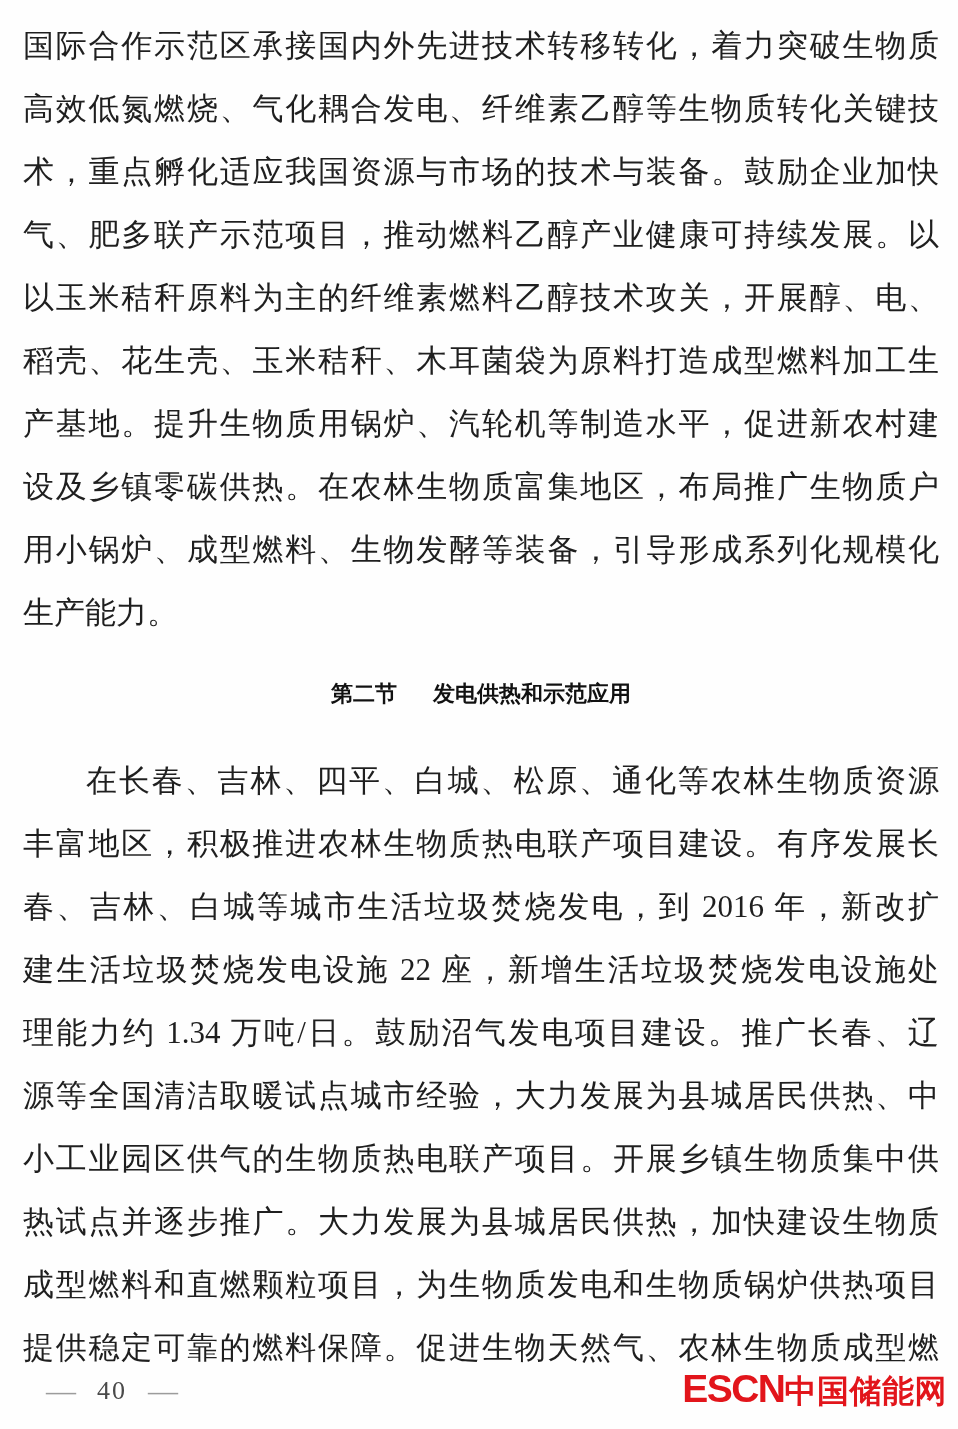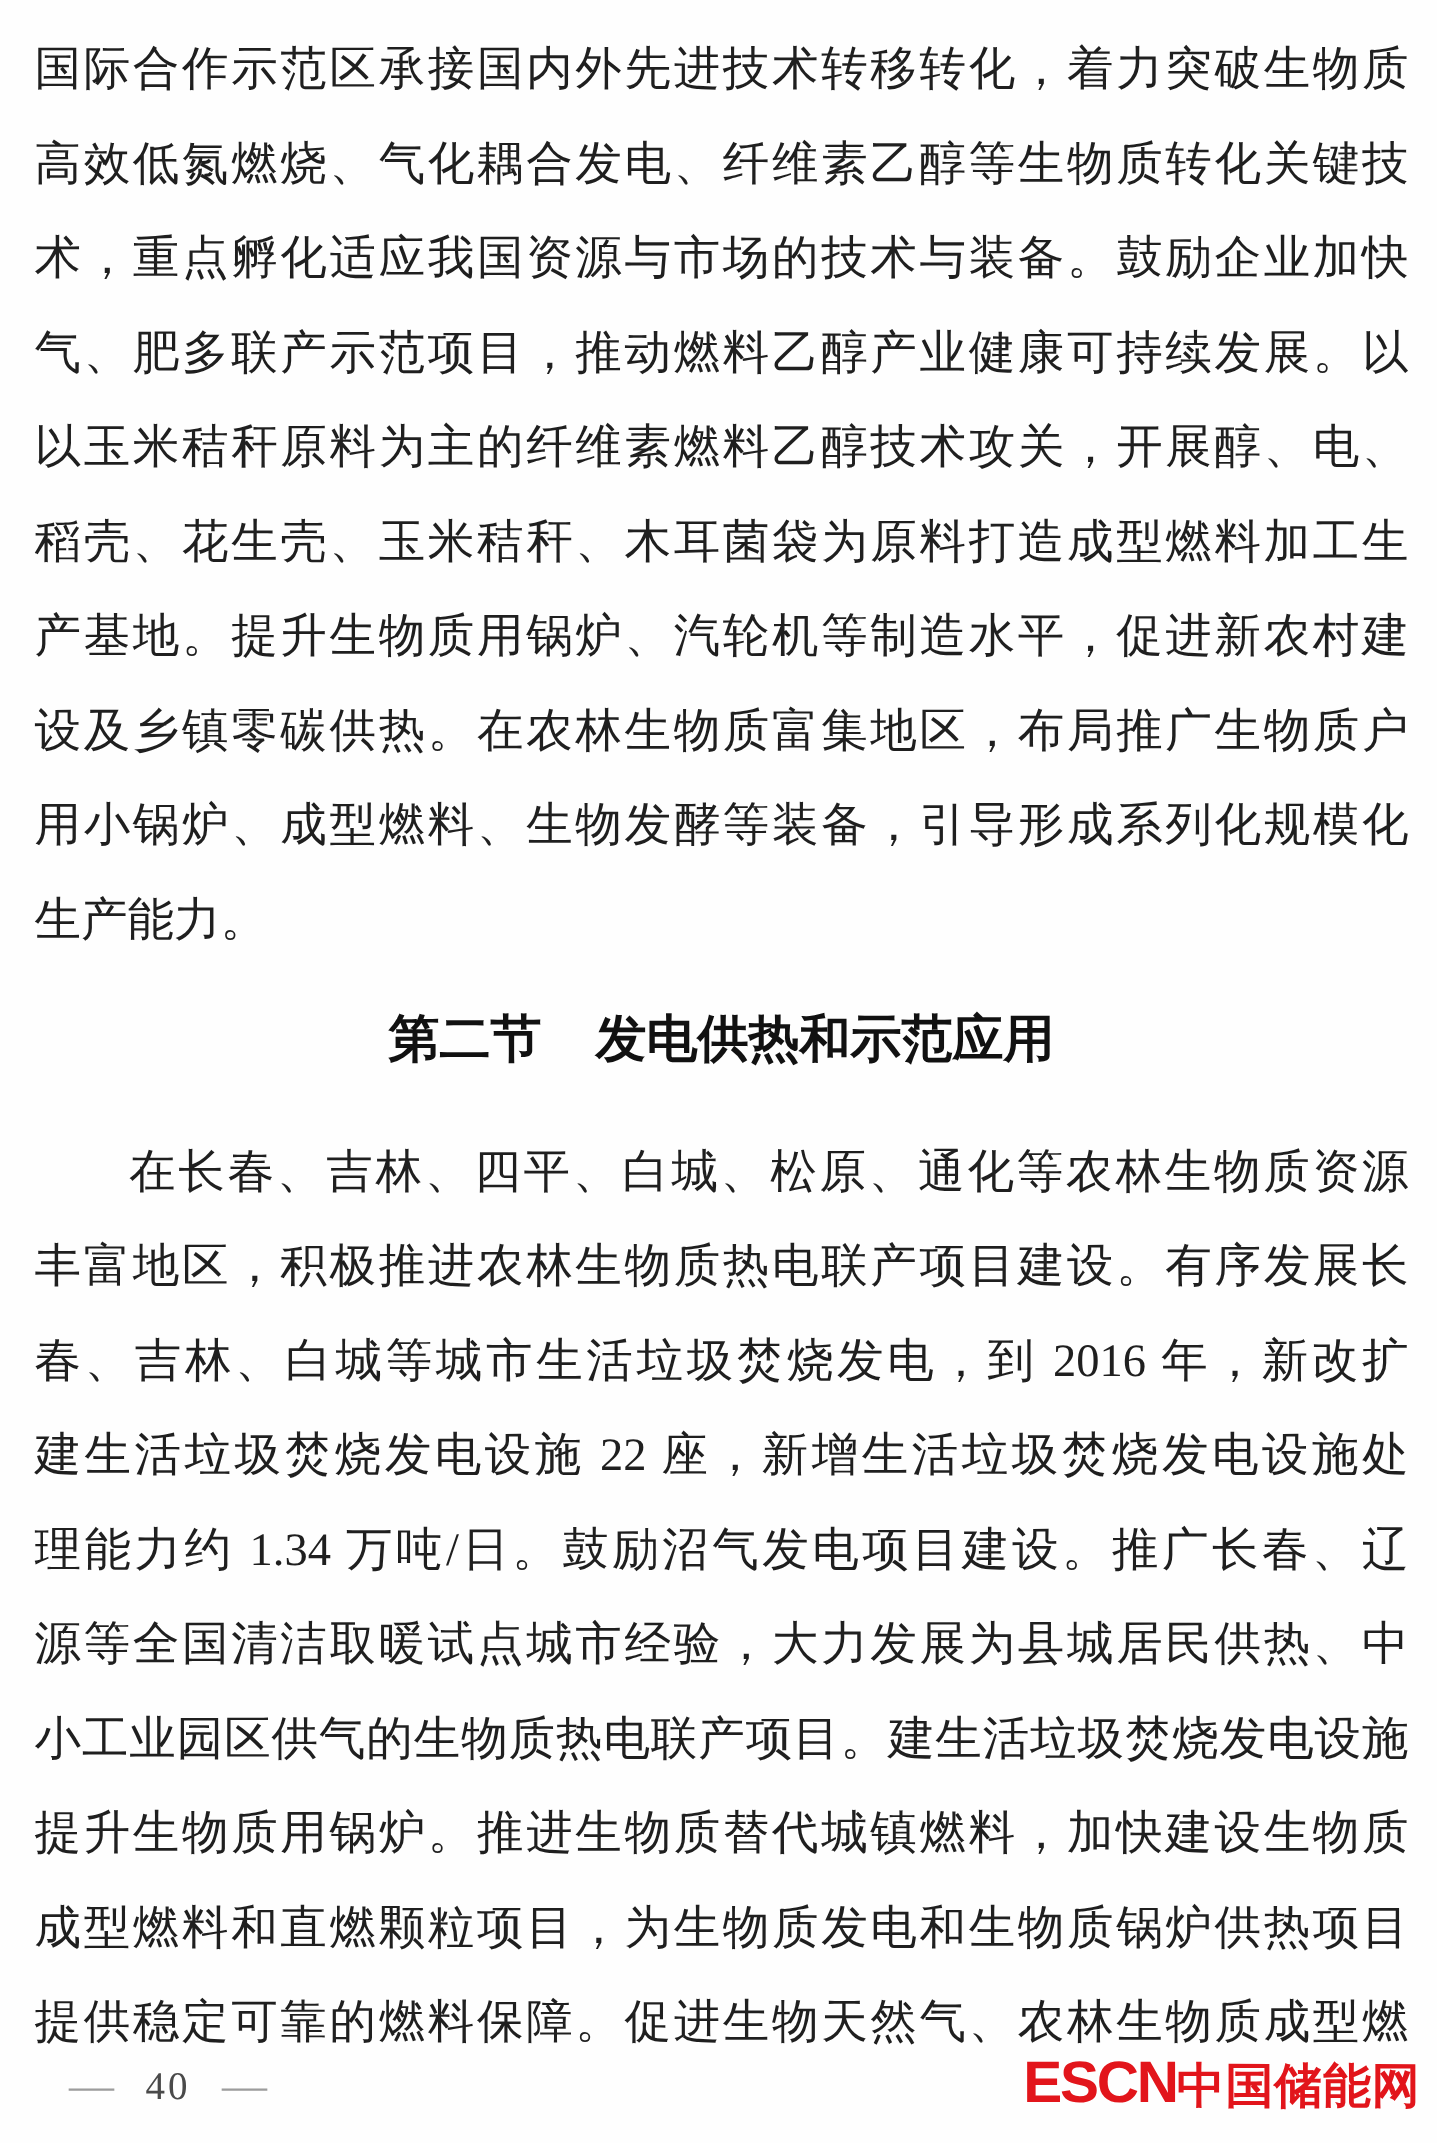--- a/index.html
+++ b/index.html
@@ -41,21 +41,21 @@
   }
   .line.last-line {
     text-align: left;
     text-align-last: left;
   }
   .section-heading {
     margin-top: 18px;
     height: 63px;
     line-height: 63px;
     text-align: center;
-    font-size: 34px;
+    font-size: 22px;
     font-weight: bold;
     color: #111111;
     font-family: "Liberation Sans", "DejaVu Sans", sans-serif;
   }
   .section-heading .heading-number {
     margin-right: 36px;
   }
   .para-2 {
     margin-top: 24px;
   }
@@ -130,22 +130,22 @@
     </div>
 
     <div class="para para-2">
 
     <div class="line indent">在长春、吉林、四平、白城、松原、通化等农林生物质资源</div>
         <div class="line">丰富地区，积极推进农林生物质热电联产项目建设。有序发展长</div>
         <div class="line">春、吉林、白城等城市生活垃圾焚烧发电，到 2016 年，新改扩</div>
         <div class="line">建生活垃圾焚烧发电设施 22 座，新增生活垃圾焚烧发电设施处</div>
         <div class="line">理能力约 1.34 万吨/日。鼓励沼气发电项目建设。推广长春、辽</div>
         <div class="line">源等全国清洁取暖试点城市经验，大力发展为县城居民供热、中</div>
-        <div class="line">小工业园区供气的生物质热电联产项目。建生活垃圾焚烧发电设施</div>
-        <div class="line">提升生物质用锅炉。推进生物质替代城镇燃料，加快建设生物质</div>
+        <div class="line">小工业园区供气的生物质热电联产项目。开展乡镇生物质集中供</div>
+        <div class="line">热试点并逐步推广。大力发展为县城居民供热，加快建设生物质</div>
         <div class="line">成型燃料和直燃颗粒项目，为生物质发电和生物质锅炉供热项目</div>
         <div class="line">提供稳定可靠的燃料保障。促进生物天然气、农林生物质成型燃</div>
       </div>
 
   </div>
 
   <div class="footer-pageno">
     <span class="dash">—</span>
     <span class="num">40</span>
     <span class="dash">—</span>

